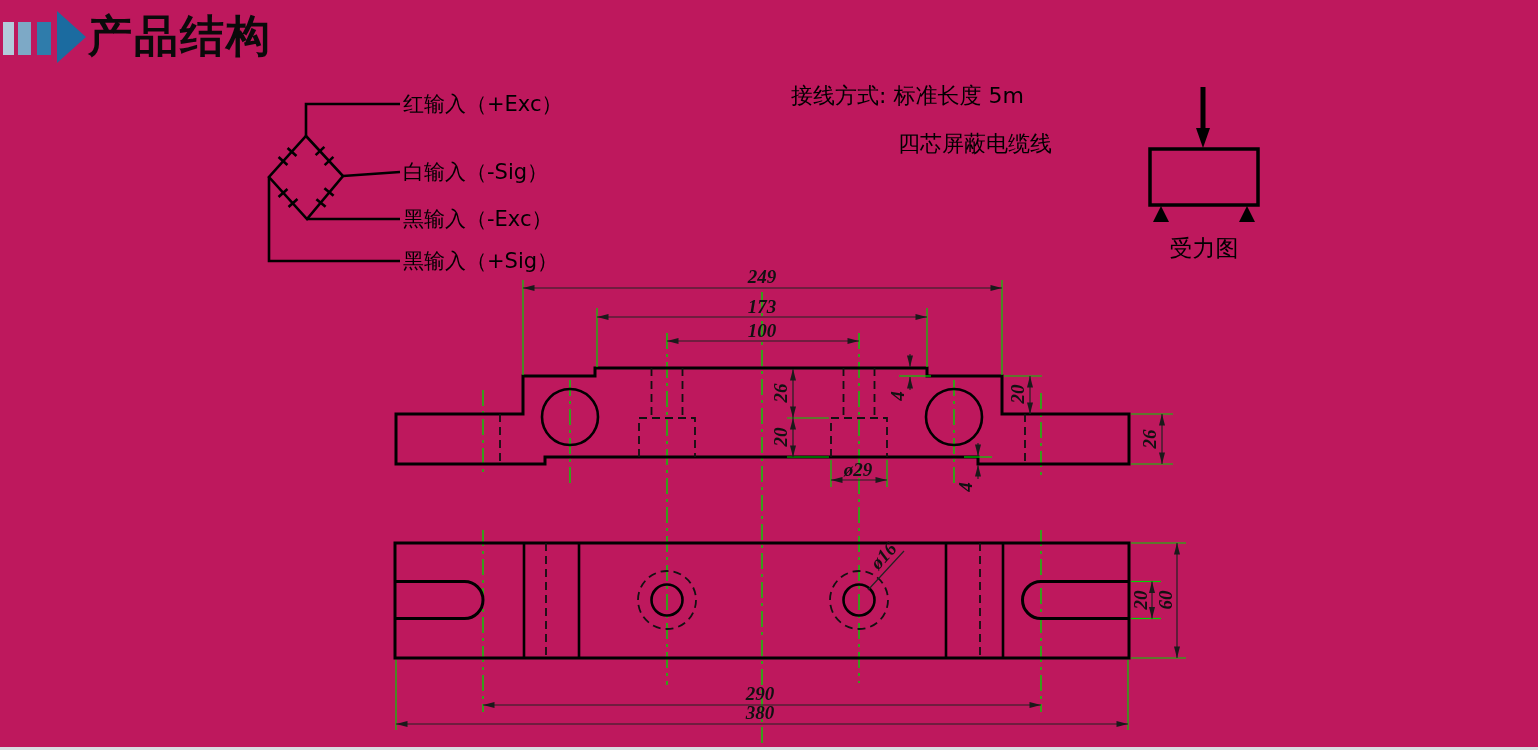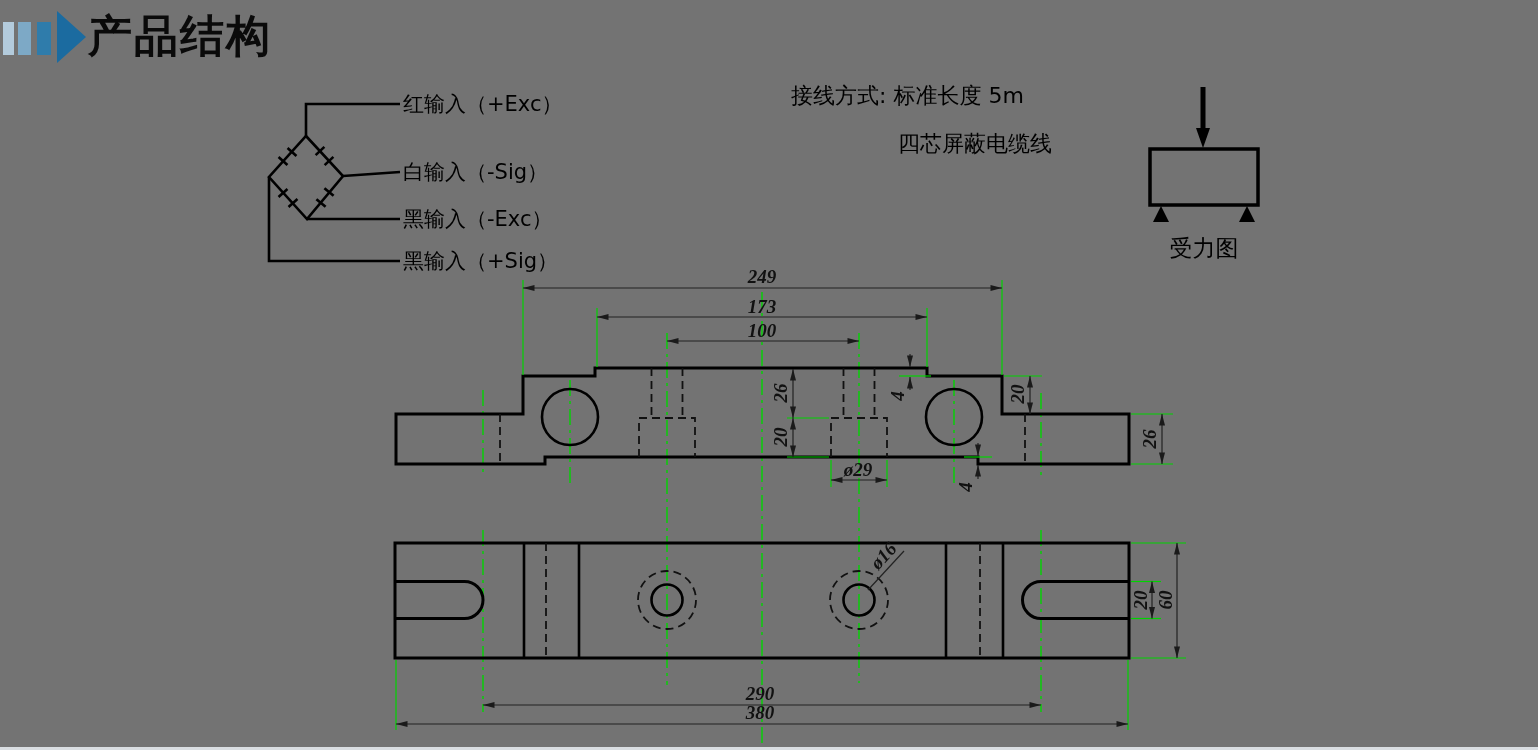--- a/index.html
+++ b/index.html
@@ -1,16 +1,16 @@
 <!DOCTYPE html>
 <html><head>
 <meta charset="utf-8">
 <style>
   html,body{margin:0;padding:0;background:#ffffff;}
-  .stage{position:relative;width:1538px;height:750px;background:#737373;overflow:hidden;
+  .stage{position:relative;width:1538px;height:750px;background:#be185d;overflow:hidden;
          font-family:"DejaVu Sans",sans-serif;}
   svg{display:block}
   
   .outline{stroke:#000;stroke-width:3;fill:none;stroke-linejoin:miter;}
   .med{stroke:#000;stroke-width:2.6;fill:none;}
   .hid{stroke:#111;stroke-width:1.8;fill:none;stroke-dasharray:8 5;}
   .cl{stroke:#00d400;stroke-width:1.4;fill:none;stroke-dasharray:16 5 3 5;}
   .ext{stroke:#00d400;stroke-width:1.2;fill:none;}
   .dim{stroke:#222;stroke-width:1.2;fill:none;}
   .wire{stroke:#000;stroke-width:2.6;fill:none;}

